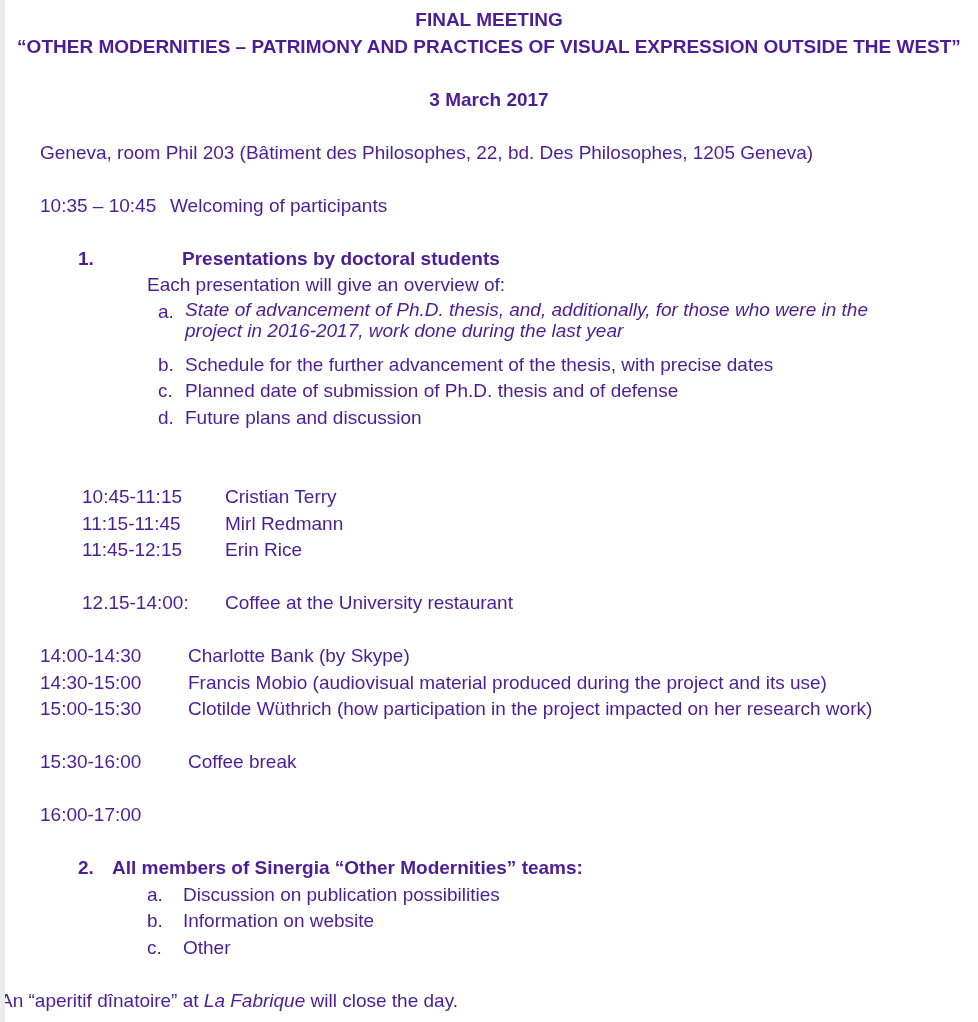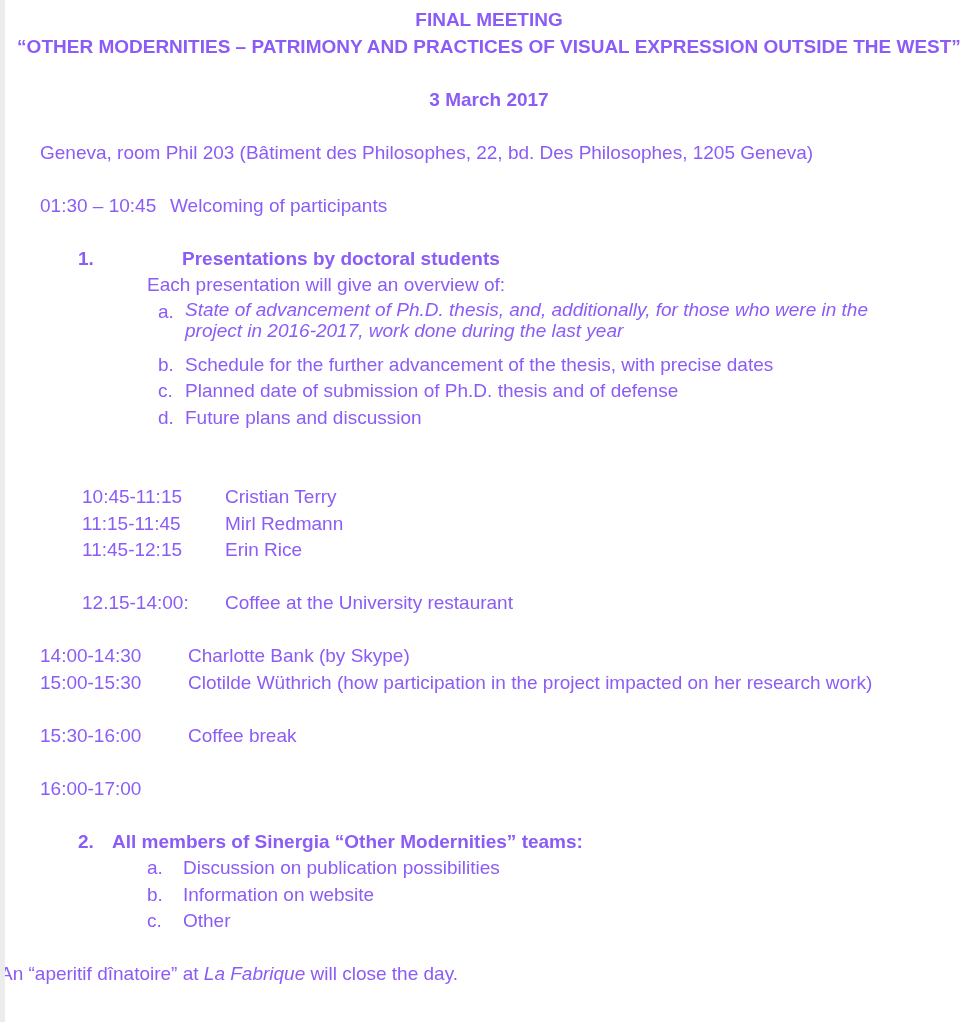--- a/index.html
+++ b/index.html
@@ -4,21 +4,21 @@
 <style>
   html, body { margin: 0; padding: 0; background: #ffffff; }
   .page {
     position: relative;
     width: 978px;
     height: 1022px;
     box-sizing: border-box;
     background: #ffffff;
     font-family: "Liberation Sans", sans-serif;
     font-size: 19px;
-    color: #8b5cf6;
+    color: #4c1d95;
     padding-top: 7px;
     overflow: hidden;
   }
   .edge-artifact {
     position: absolute;
     left: 0; top: 0;
     width: 5px; height: 100%;
     background: #ececec;
   }
   .row { height: 26.5px; line-height: 26.5px; white-space: nowrap; }
@@ -58,21 +58,21 @@
   <div class="row center bold">FINAL MEETING</div>
   <div class="row center bold">“OTHER MODERNITIES – PATRIMONY AND PRACTICES OF VISUAL EXPRESSION OUTSIDE THE WEST”</div>
   <div class="row"></div>
   <div class="row center bold">3 March 2017</div>
   <div class="row"></div>
 
   <div class="row indent">Geneva, room Phil 203 (Bâtiment des Philosophes, 22, bd. Des Philosophes, 1205 Geneva)</div>
   <div class="row"></div>
 
   <div class="row sched">
-    <span class="time t130">01:30 – 10:45</span>
+    <span class="time t130">10:35 – 10:45</span>
     <span class="label">Welcoming of participants</span>
   </div>
   <div class="row"></div>
 
   <div class="row sec-head">
     <span class="num1">1.</span>
     <span>Presentations by doctoral students</span>
   </div>
   <div class="row intro">Each presentation will give an overview of:</div>
 
@@ -113,20 +113,24 @@
     <span class="time t143">12.15-14:00:</span>
     <span class="label">Coffee at the University restaurant</span>
   </div>
   <div class="row"></div>
 
   <div class="row sched">
     <span class="time t148">14:00-14:30</span>
     <span class="label">Charlotte Bank (by Skype)</span>
   </div>
   <div class="row sched">
+    <span class="time t148">14:30-15:00</span>
+    <span class="label">Francis Mobio (audiovisual material produced during the project and its use)</span>
+  </div>
+  <div class="row sched">
     <span class="time t148">15:00-15:30</span>
     <span class="label">Clotilde Wüthrich (how participation in the project impacted on her research work)</span>
   </div>
   <div class="row"></div>
 
   <div class="row sched">
     <span class="time t148">15:30-16:00</span>
     <span class="label">Coffee break</span>
   </div>
   <div class="row"></div>

